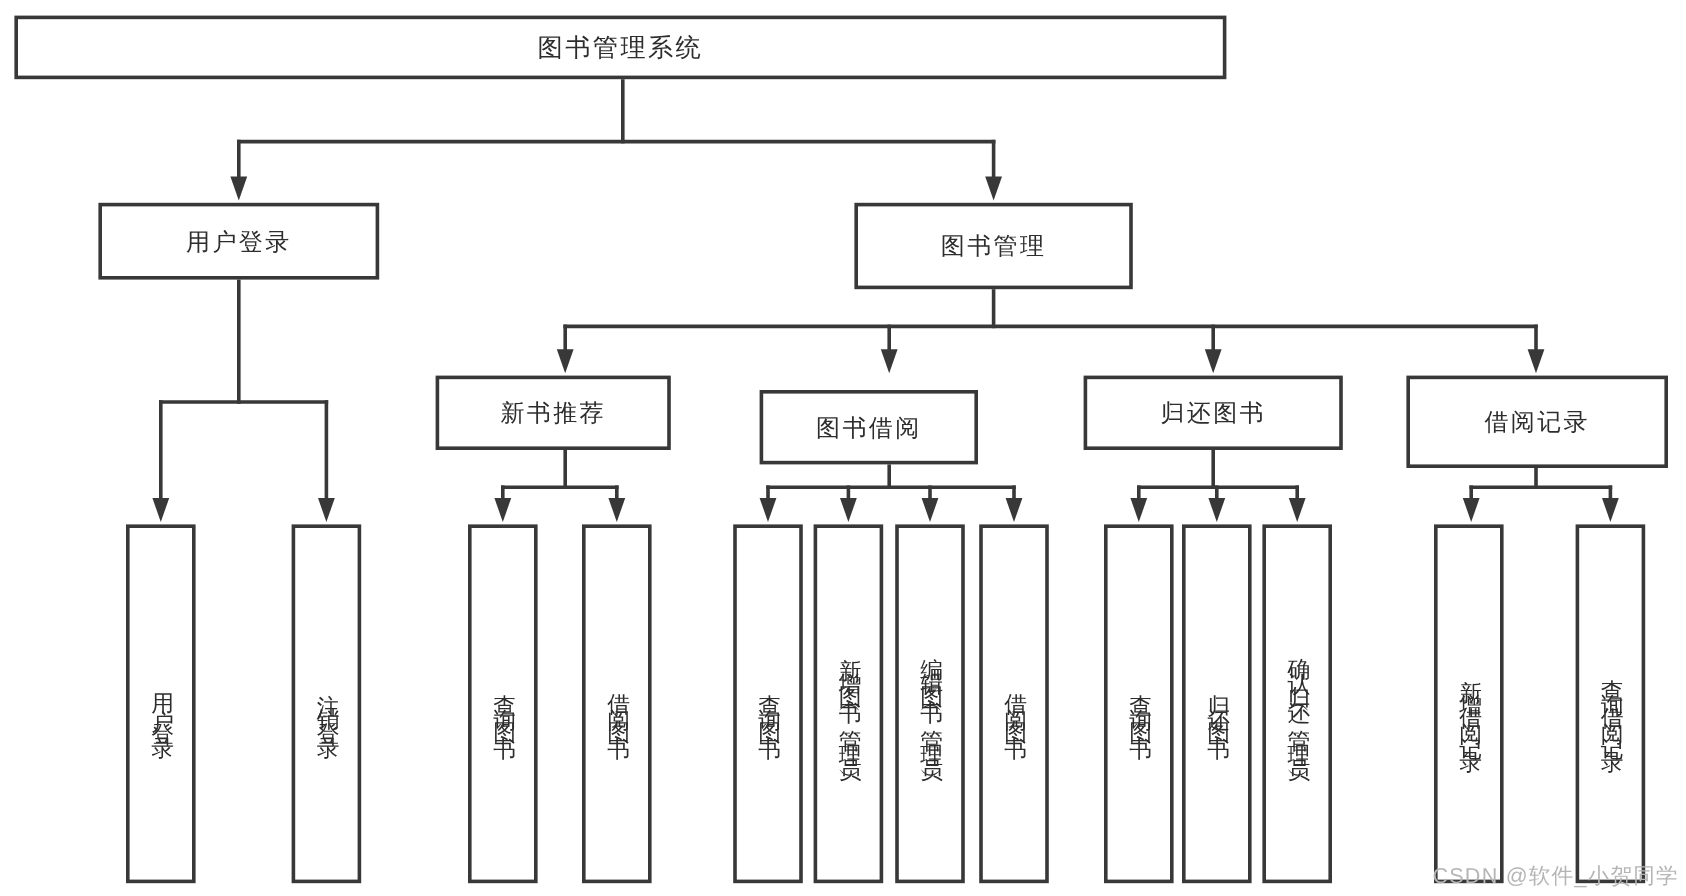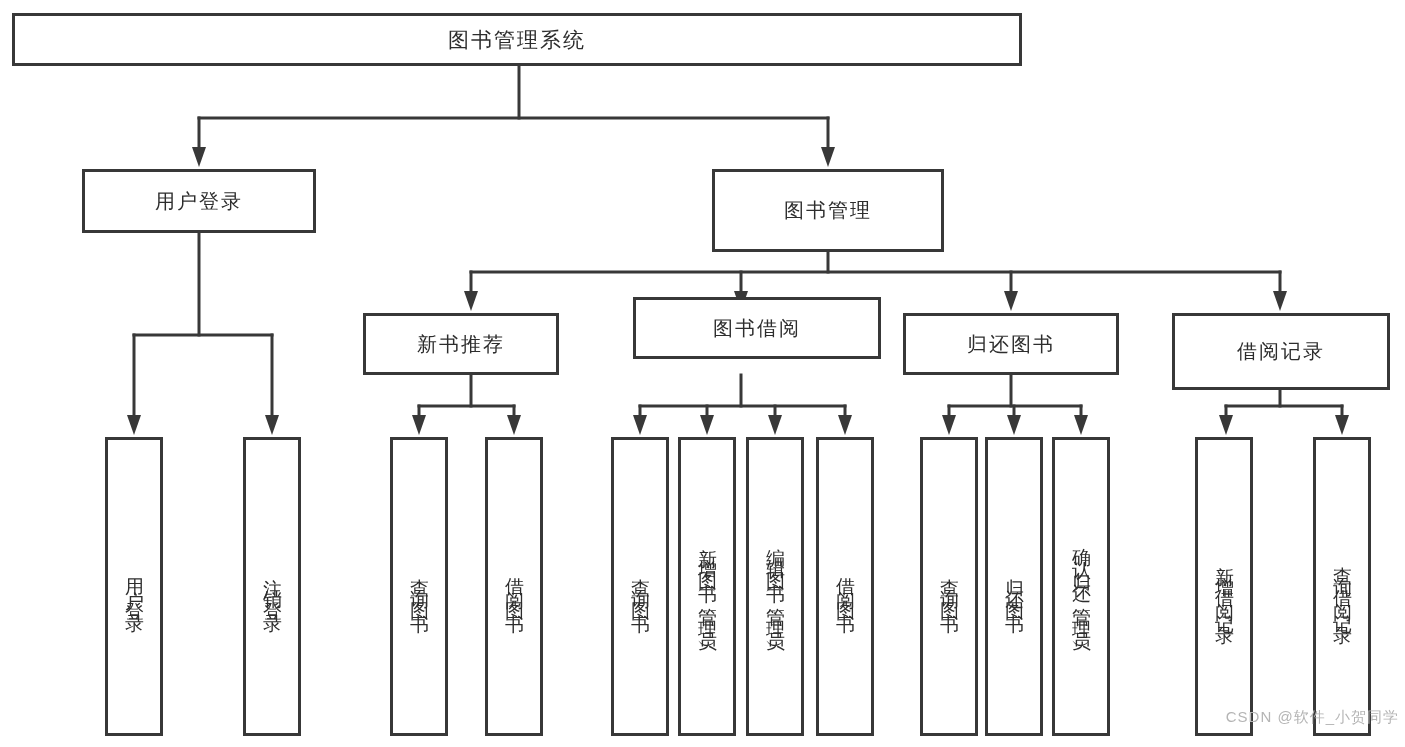--- a/index.html
+++ b/index.html
@@ -32,22 +32,22 @@
   .v-node span{
     writing-mode:vertical-rl;
     text-orientation:mixed;
     font-size:19px;
     letter-spacing:12px;
     line-height:1.1;
     white-space:nowrap;
   }
   .watermark{
     position:absolute;
-    right:6px;bottom:20px;
-    font-size:15px;
+    right:6px;bottom:5px;
+    font-size:18px;
     color:var(--watermark);
     letter-spacing:1px;
     pointer-events:none;
   }
 </style>
 </head>
 <body>
 
 <div class="stage">
 
@@ -106,28 +106,28 @@
       <polygon points="1335,415 1349,415 1342,435" fill="#383838"></polygon>
     </svg>
 
   <div class="node h-node root-node" style="left:12px;top:13px;width:1010px;height:53px;">
     <span>图书管理系统</span>
   </div>
 
   <div class="node h-node" style="left:82px;top:169px;width:234px;height:64px;">
     <span>用户登录</span>
   </div>
-  <div class="node h-node" style="left:712px;top:169px;width:232px;height:83px;text-align:right;">
+  <div class="node h-node" style="left:712px;top:169px;width:232px;height:72px;text-align:right;">
     <span>图书管理</span>
   </div>
 
   <div class="node h-node" style="left:363px;top:313px;width:196px;height:62px;">
     <span>新书推荐</span>
   </div>
-  <div class="node h-node" style="left:633px;top:297px;width:248px;height:62px;">
+  <div class="node h-node" style="left:633px;top:325px;width:182px;height:62px;">
     <span>图书借阅</span>
   </div>
   <div class="node h-node" style="left:903px;top:313px;width:216px;height:62px;">
     <span>归还图书</span>
   </div>
   <div class="node h-node" style="left:1172px;top:313px;width:218px;height:77px;">
     <span>借阅记录</span>
   </div>
 
   <div class="node v-node" style="left:105px;top:437px;width:58px;height:299px;">

